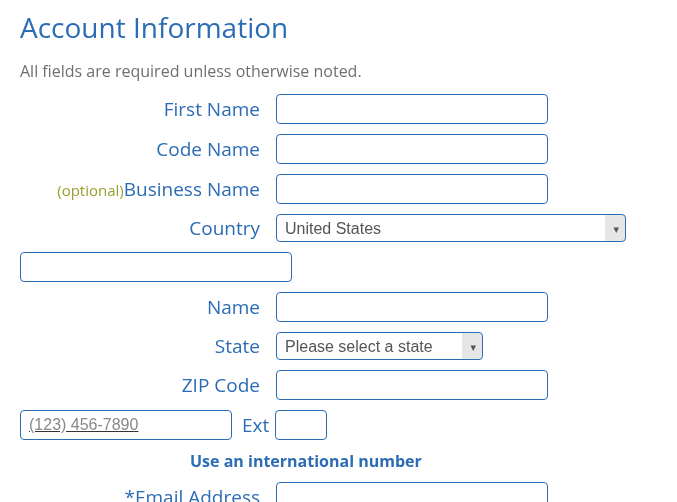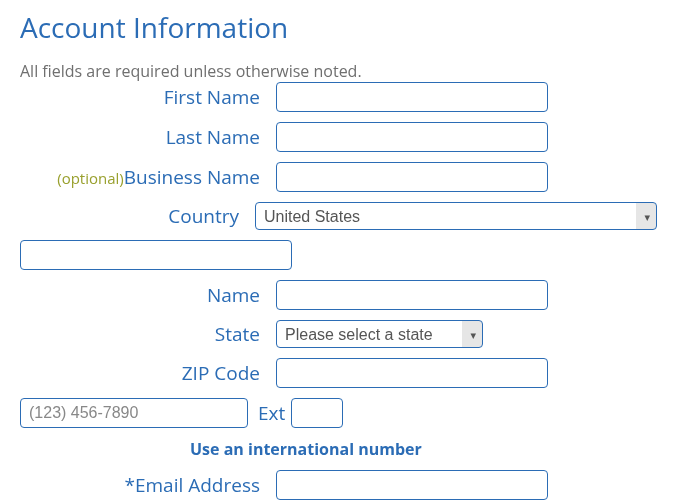--- a/index.html
+++ b/index.html
@@ -12,20 +12,21 @@
 .heading {
   color: #2b6cb5;
   font-size: 28px;
   font-weight: 400;
   margin-bottom: 14px;
 }
 .subhead {
   color: #6f6f6f;
   font-size: 16px;
   font-weight: 400;
+  margin-bottom: 12px;
 }
 .form-row {
   display: flex;
   align-items: center;
   margin-bottom: 10px;
 }
 .label-col {
   width: 256px;
   text-align: right;
   padding-right: 16px;
@@ -44,23 +45,23 @@
 input[type="text"] {
   border: 1px solid #2b6cb5;
   border-radius: 4px;
   height: 30px;
   padding: 2px 8px;
   font-size: 16px;
   color: #333;
   outline: none;
 }
 .w-normal { width: 272px; }
-.w-country { width: 402px; }
+.w-country { width: 350px; }
 .w-state { width: 207px; }
-.w-phone { width: 228px; }
+.w-phone { width: 212px; text-decoration: underline; }
 .w-ext { width: 52px; }
 select {
   border: 1px solid #2b6cb5;
   border-radius: 4px;
   height: 28px;
   padding: 1px 28px 1px 8px;
   font-size: 16px;
   color: #555;
   background: #fff;
   appearance: none;
@@ -110,21 +111,21 @@
 <p class="subhead">All fields are required unless otherwise noted.</p>
 
 <div class="form-row">
   <div class="label-col">First Name</div>
   <div class="input-col">
     <input type="text" class="w-normal" style="">
   </div>
 </div>
 
 <div class="form-row">
-  <div class="label-col">Last Name</div>
+  <div class="label-col">Code Name</div>
   <div class="input-col">
     <input type="text" class="w-normal" style="">
   </div>
 </div>
 
 <div class="form-row">
   <div class="label-col">
     <span class="optional-tag">(optional)</span><span>Business Name</span>
   </div>
   <div class="input-col">

